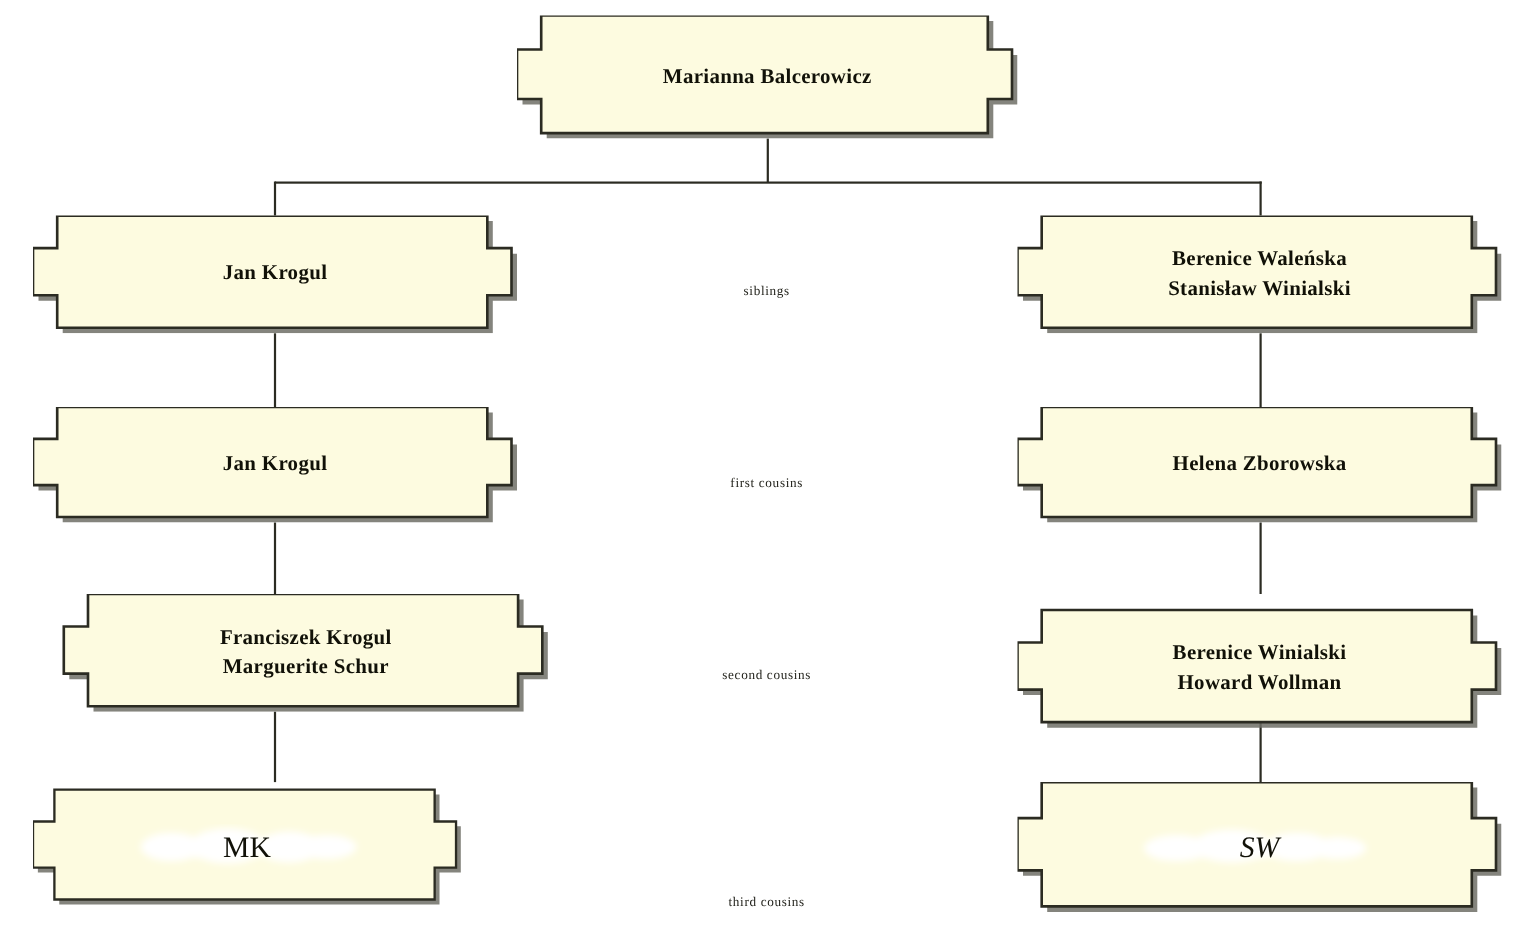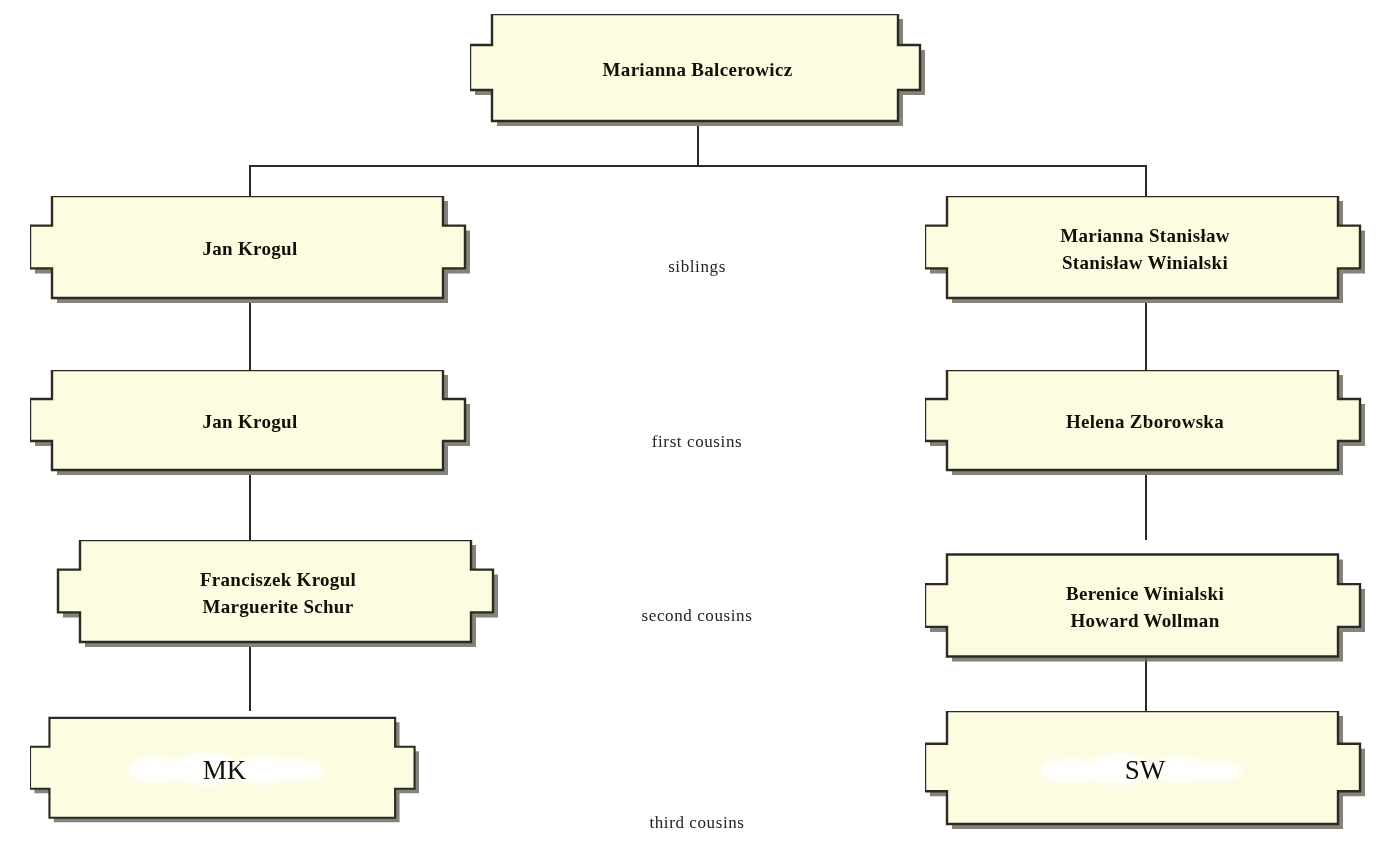--- a/index.html
+++ b/index.html
@@ -59,21 +59,21 @@
   .node.redacted .label{
     font-weight:normal;
     font-size:27px;
     letter-spacing:0;
   }
 
   
   .reltext{
     position:absolute;
     text-align:center;
-    font-size:17px;
+    font-size:12px;
     color:#23231c;
     font-weight:normal;
     letter-spacing:.6px;
     white-space:nowrap;
     transform:translateX(-50%);
   }
 </style>
 </head>
 <body>
 
@@ -170,21 +170,21 @@
   </div>
 
   <div class="node" style="left:925px;top:196px;width:440px;height:107px;">
     <div class="plate">
         <svg width="440" height="107" viewBox="0 0 440 107">
           <path d="M 22 0 L 413 0 L 413 29.580000000000002 L 435 29.580000000000002 L 435 72.42 L 413 72.42 L 413 102 L 22 102 L 22 72.42 L 0 72.42 L 0 29.580000000000002 L 22 29.580000000000002 Z" transform="translate(5,5)" fill="#6E6E66" opacity="0.85"></path>
           <path d="M 22 0 L 413 0 L 413 29.580000000000002 L 435 29.580000000000002 L 435 72.42 L 413 72.42 L 413 102 L 22 102 L 22 72.42 L 0 72.42 L 0 29.580000000000002 L 22 29.580000000000002 Z" fill="#FDFBE0" stroke="#2B2B22" stroke-width="2.4" stroke-linejoin="miter"></path>
         </svg>
       </div>
     <div class="label">
-        <span class="ln">Marianna Stanisław</span>
+        <span class="ln">Berenice Waleńska</span>
         <span class="ln">Stanisław Winialski</span>
       </div>
   </div>
 
   <div class="node" style="left:925px;top:370px;width:440px;height:105px;">
     <div class="plate">
         <svg width="440" height="105" viewBox="0 0 440 105">
           <path d="M 22 0 L 413 0 L 413 29 L 435 29 L 435 71 L 413 71 L 413 100 L 22 100 L 22 71 L 0 71 L 0 29 L 22 29 Z" transform="translate(5,5)" fill="#6E6E66" opacity="0.85"></path>
           <path d="M 22 0 L 413 0 L 413 29 L 435 29 L 435 71 L 413 71 L 413 100 L 22 100 L 22 71 L 0 71 L 0 29 L 22 29 Z" fill="#FDFBE0" stroke="#2B2B22" stroke-width="2.4" stroke-linejoin="miter"></path>
         </svg>
@@ -200,21 +200,21 @@
           <path d="M 22 0 L 413 0 L 413 29.580000000000002 L 435 29.580000000000002 L 435 72.42 L 413 72.42 L 413 102 L 22 102 L 22 72.42 L 0 72.42 L 0 29.580000000000002 L 22 29.580000000000002 Z" transform="translate(5,5)" fill="#6E6E66" opacity="0.85"></path>
           <path d="M 22 0 L 413 0 L 413 29.580000000000002 L 435 29.580000000000002 L 435 72.42 L 413 72.42 L 413 102 L 22 102 L 22 72.42 L 0 72.42 L 0 29.580000000000002 L 22 29.580000000000002 Z" fill="#FDFBE0" stroke="#2B2B22" stroke-width="2.4" stroke-linejoin="miter"></path>
         </svg>
       </div>
     <div class="label">
         <span class="ln">Berenice Winialski</span>
         <span class="ln">Howard Wollman</span>
       </div>
   </div>
 
-  <div class="node redacted" style="left:925px;top:711px;width:440px;height:118px;">
+  <div class="node redacted" style="left:925px;top:711px;width:440px;height:118px;font-style:italic;">
     <div class="plate">
         <svg width="440" height="118" viewBox="0 0 440 118">
           <path d="M 22 0 L 413 0 L 413 32.769999999999996 L 435 32.769999999999996 L 435 80.23 L 413 80.23 L 413 113 L 22 113 L 22 80.23 L 0 80.23 L 0 32.769999999999996 L 22 32.769999999999996 Z" transform="translate(5,5)" fill="#6E6E66" opacity="0.85"></path>
           <path d="M 22 0 L 413 0 L 413 32.769999999999996 L 435 32.769999999999996 L 435 80.23 L 413 80.23 L 413 113 L 22 113 L 22 80.23 L 0 80.23 L 0 32.769999999999996 L 22 32.769999999999996 Z" fill="#FDFBE0" stroke="#2B2B22" stroke-width="2.4" stroke-linejoin="miter"></path>
         </svg>
       </div>
     <div class="redaction">
         <svg width="230" height="42" viewBox="0 0 230 42">
           <defs>
             <filter id="blobblur1" x="-30%" y="-60%" width="160%" height="220%">

